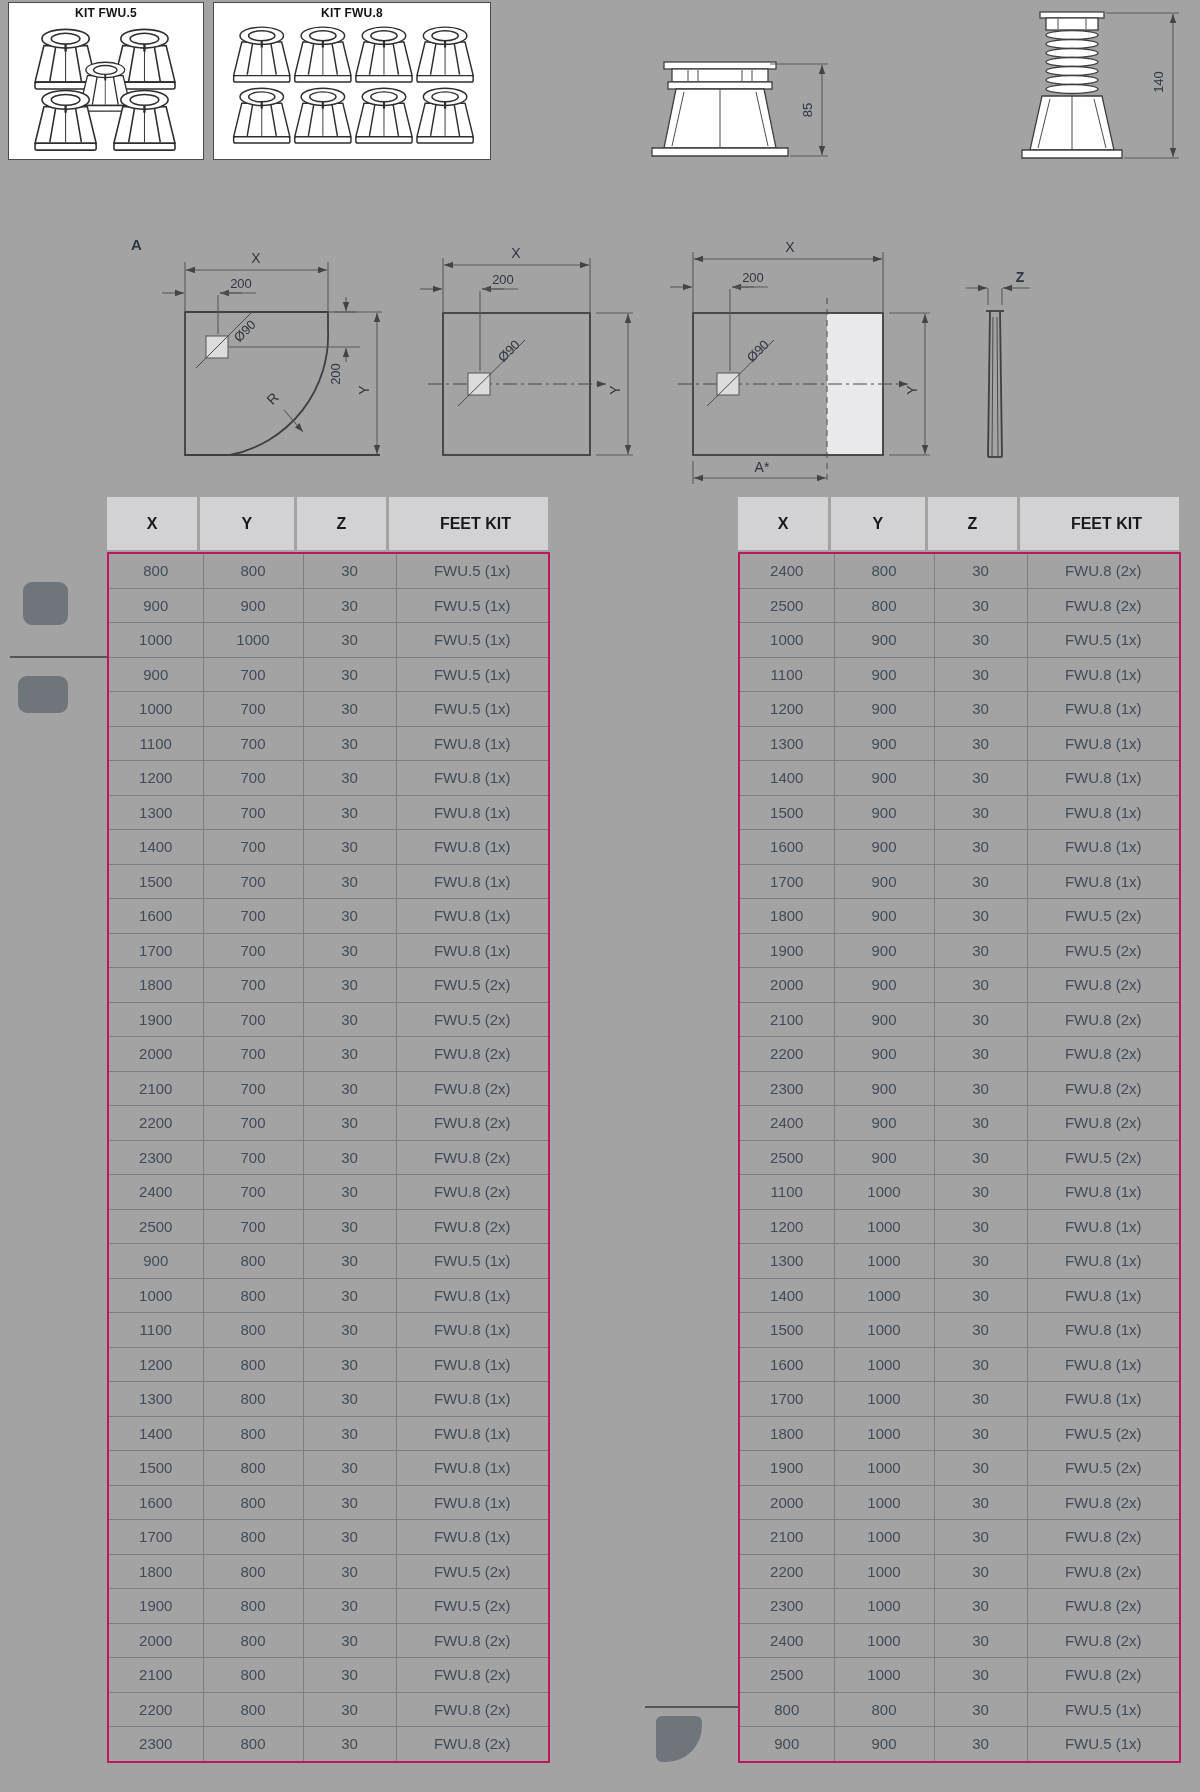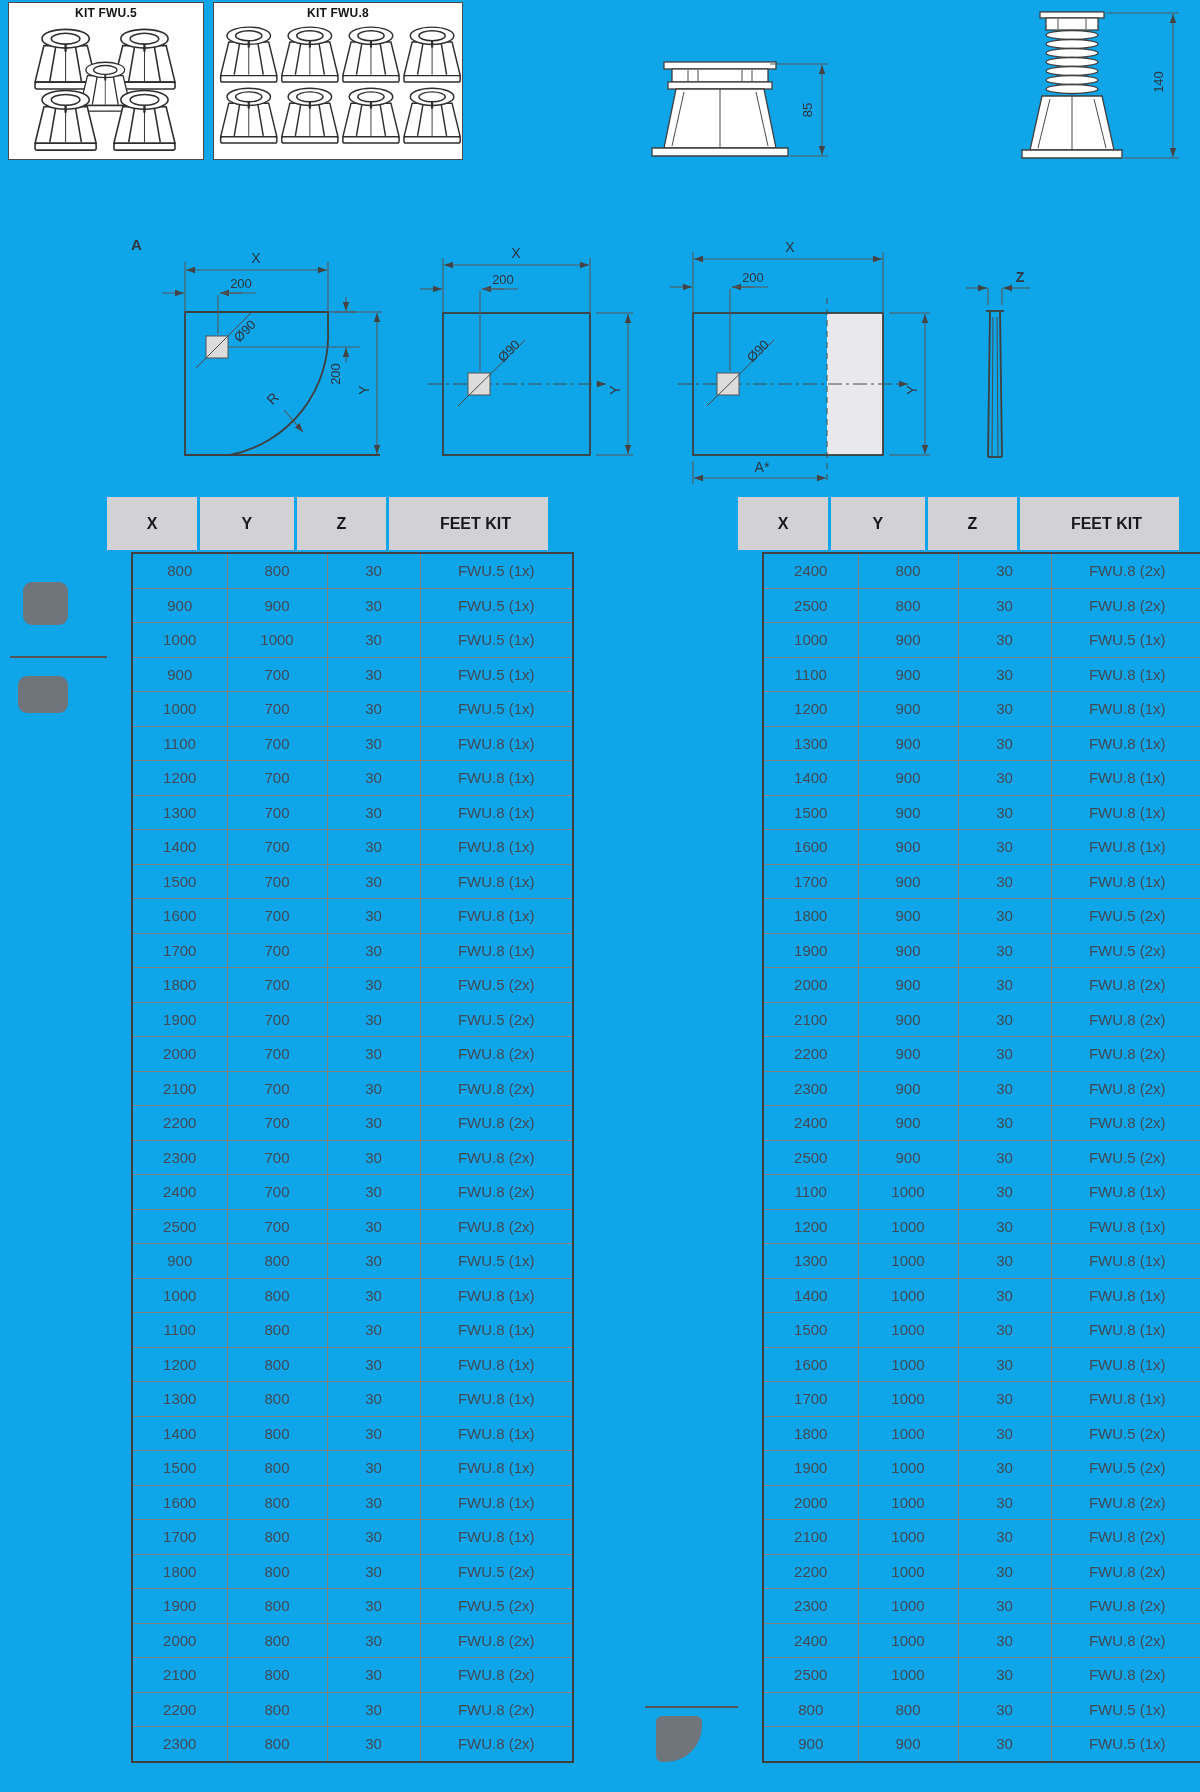--- a/index.html
+++ b/index.html
@@ -1,36 +1,36 @@
 <!DOCTYPE html>
 <html><head>
 <meta charset="utf-8">
 <style>
   html,body{margin:0;padding:0;background:#fff;font-family:"Liberation Sans",sans-serif;}
-  .page{position:relative;width:1200px;height:1792px;background:#0ea5e9;overflow:hidden;}
+  .page{position:relative;width:1200px;height:1792px;background:#a3a3a3;overflow:hidden;}
 
   
   .kit-box{position:absolute;border:1.6px solid #4a4a4a;background:#fff;box-sizing:border-box;}
   .kit-box .kit-label{display:block;text-align:center;font-weight:bold;font-size:12px;color:#141414;padding-top:3px;letter-spacing:.2px;}
   .kit-box svg{display:block;margin:0 auto;}
 
   
   .draw-svg{position:absolute;left:0;top:0;pointer-events:none;}
   .draw-svg text{fill:#2e3640;font-family:"Liberation Sans",sans-serif;}
   .dim{stroke:#5a5a5a;stroke-width:1.1;fill:none;}
   .edge{stroke:#3f3f3f;stroke-width:1.8;fill:none;}
   .edge2{stroke:#3f3f3f;stroke-width:1.3;fill:#fff;}
   .thin{stroke:#4a4a4a;stroke-width:1;fill:none;}
 
   
   .ktable{position:absolute;top:497px;width:441px;}
   .khead{display:flex;gap:3px;height:53px;margin-bottom:2px;}
   .khead .hc{background:#d2d2d4;display:flex;align-items:center;justify-content:center;font-weight:bold;font-size:16px;color:#17191c;}
   .hc.c1{width:93px;}.hc.c2{width:97px;}.hc.c3{width:92px;}.hc.c4{width:150px;padding-left:14px;}
-  table.kbody{border-collapse:collapse;table-layout:fixed;width:441px;border:2px solid #404040;margin-left:24px;}
+  table.kbody{border-collapse:collapse;table-layout:fixed;width:441px;border:2px solid #be185d;}
   table.kbody td{border:1.5px solid #7e7e7e;height:33.5px;text-align:center;vertical-align:middle;
     font-size:15px;color:#414b57;padding:0;overflow:hidden;white-space:nowrap;}
 
   
   .tray-icon{position:absolute;background:#70757c;}
   .icon-square{left:23px;top:582px;width:45px;height:43px;border-radius:9px;}
   .icon-rect{left:18px;top:676px;width:50px;height:37px;border-radius:9px;}
   .icon-quarter{left:656px;top:1716px;width:46px;height:46px;border-radius:6px 6px 36px 6px;}
   .rule{position:absolute;height:2px;background:#555;}
   .rule-left{left:10px;top:656px;width:97px;}
@@ -57,21 +57,21 @@
         </g>
       </defs>
       <use href="#ftsym" x="24" y="6"></use>
       <use href="#ftsym" x="104" y="6"></use>
       <use href="#ftsym" transform="translate(70,40) scale(0.82)"></use>
       <use href="#ftsym" x="24" y="68"></use>
       <use href="#ftsym" x="104" y="68"></use>
     </svg>
   </div>
 
-  <div class="kit-box" style="left:213px;top:2px;width:250px;height:158px;">
+  <div class="kit-box" style="left:213px;top:2px;width:278px;height:158px;">
     <span class="kit-label">KIT FWU.8</span>
     <svg width="250" height="138" viewBox="0 0 250 140">
       <g>
         <use href="#ftsym" transform="translate(4,4) scale(0.92)"></use>
         <use href="#ftsym" transform="translate(66,4) scale(0.92)"></use>
         <use href="#ftsym" transform="translate(128,4) scale(0.92)"></use>
         <use href="#ftsym" transform="translate(190,4) scale(0.92)"></use>
       </g>
       <g>
         <use href="#ftsym" transform="translate(4,66) scale(0.92)"></use>

